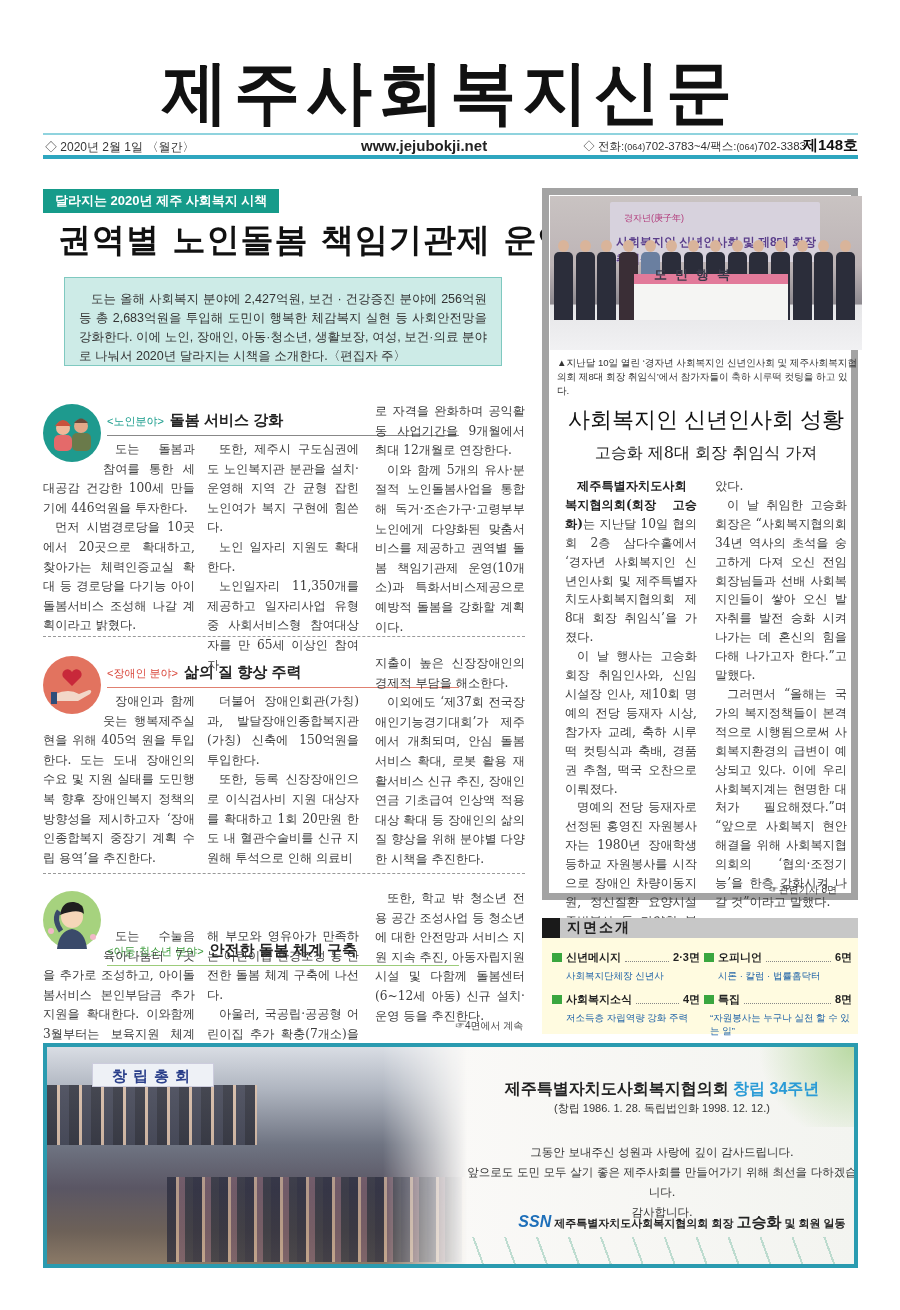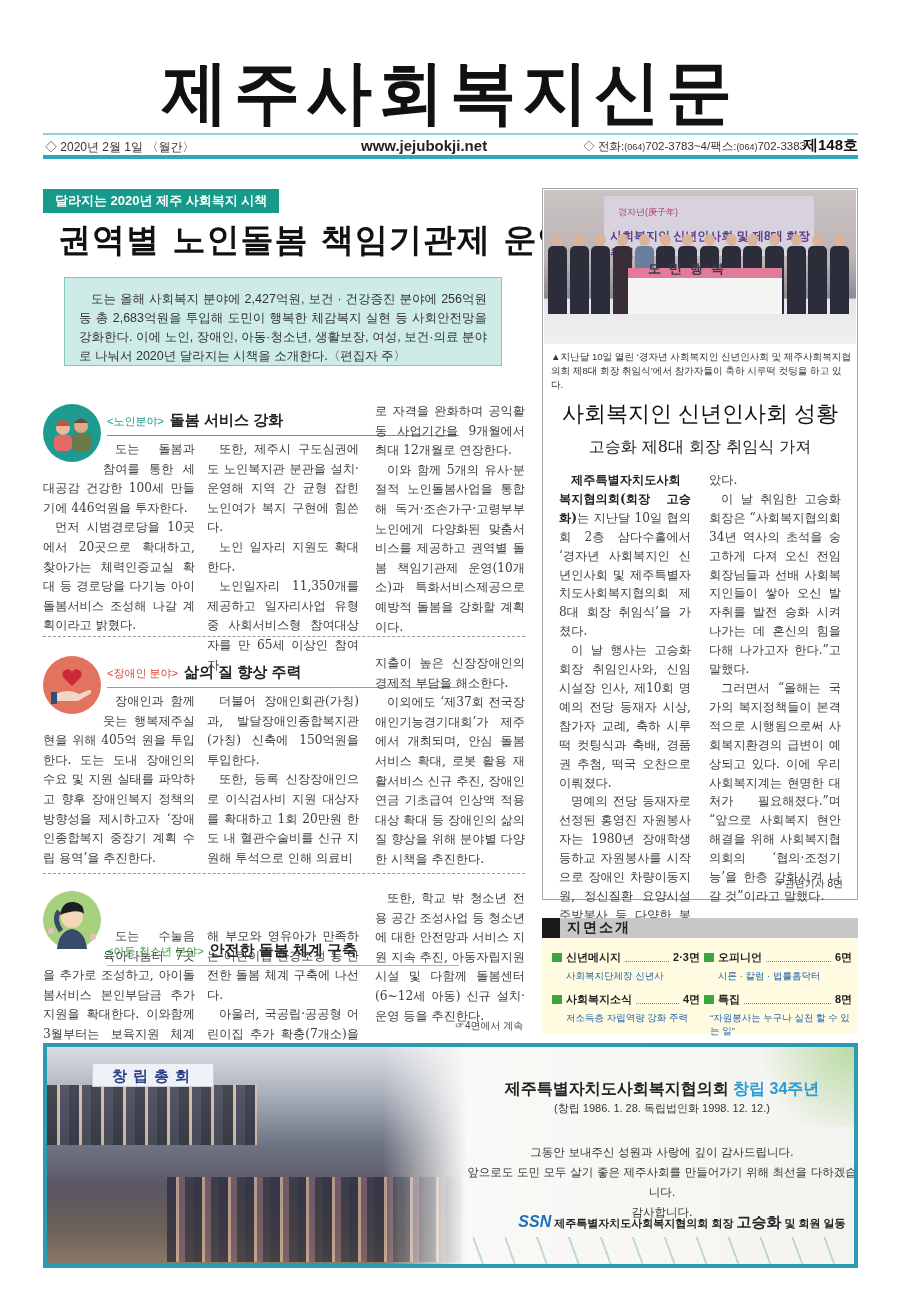--- a/index.html
+++ b/index.html
@@ -56,21 +56,21 @@
   .col1 { left: 0; width: 152px; }
   .col2 { left: 164px; width: 152px; }
   .col3 { left: 332px; width: 150px; }
   .float-space { float: left; width: 60px; height: 38px; }
   .dash-sep { position: absolute; left: 43px; width: 482px; border-top: 1px dashed #999; }
   .continued { position: absolute; font-family: "Liberation Sans", sans-serif; font-size: 10px; color: #444; }
 
   
   .feature-box {
     position: absolute; left: 542px; top: 188px; width: 316px; height: 712px;
-    border: 1px solid #a3a3a3; background: #fff;
+    border: 7px solid #a3a3a3; background: #fff;
   }
   .photo {
     position: absolute; left: 1px; top: 1px; width: 312px; height: 154px; overflow: hidden;
     background: linear-gradient(180deg, #c9c3c2 0%, #bdb4b6 45%, #8e8a90 70%, #e6e6e8 71%, #f1f1f3 100%);
   }
   .photo-banner {
     position: absolute; left: 60px; top: 6px; width: 210px; height: 60px;
     background: #d7d2dd; border-radius: 2px;
   }
   .photo-banner .l1 { position: absolute; left: 14px; top: 10px; font-size: 9px; color: #b23a7b; font-family: "Liberation Sans", sans-serif; }
@@ -188,21 +188,21 @@
       <path d="M29 30 l-9 -9 a5 5 0 0 1 9 -5 a5 5 0 0 1 9 5 z" fill="#c8283a"></path>
       <path d="M12 38 q14 -6 24 0 l10 -4 q4 0 1 4 l-12 7 h-23 z" fill="#f2d7c8"></path>
       <rect x="8" y="36" width="6" height="12" fill="#2f4d7a"></rect>
     </svg>
   </div>
   <div class="sec-title-row" style="border-bottom-color:#e08070;">
     <span class="sec-tag" style="color:#d9463b">&lt;장애인 분야&gt;</span><span class="sec-title">삶의 질 향상 주력</span>
   </div>
   <div class="col col1" style="top:36px;">
     <div class="float-space"></div>
-    <p>장애인과 함께 웃는 행복제주실현을 위해 405억 원을 투입한다. 도는 도내 장애인의 수요 및 지원 실태를 파악하고 향후 장애인복지 정책의 방향성을 제시하고자 ‘장애인종합복지 중장기 계획 수립 용역’을 추진한다.</p>
+    <p>장애인과 함께 웃는 행복제주실현을 위해 405억 원을 투입한다. 도는 도내 장애인의 수요 및 지원 실태를 도민행복 향후 장애인복지 정책의 방향성을 제시하고자 ‘장애인종합복지 중장기 계획 수립 용역’을 추진한다.</p>
   </div>
   <div class="col col2" style="top:36px;">
     <p>더불어 장애인회관(가칭)과, 발달장애인종합복지관(가칭) 신축에 150억원을 투입한다.</p>
     <p>또한, 등록 신장장애인으로 이식검사비 지원 대상자를 확대하고 1회 20만원 한도 내 혈관수술비를 신규 지원해 투석으로 인해 의료비</p>
   </div>
   <div class="col col3" style="top:-2px;">
     <p style="text-indent:0">지출이 높은 신장장애인의 경제적 부담을 해소한다.</p>
     <p>이외에도 ‘제37회 전국장애인기능경기대회’가 제주에서 개최되며, 안심 돌봄 서비스 확대, 로봇 활용 재활서비스 신규 추진, 장애인연금 기초급여 인상액 적용대상 확대 등 장애인의 삶의 질 향상을 위해 분야별 다양한 시책을 추진한다.</p>
   </div>
 </div>

